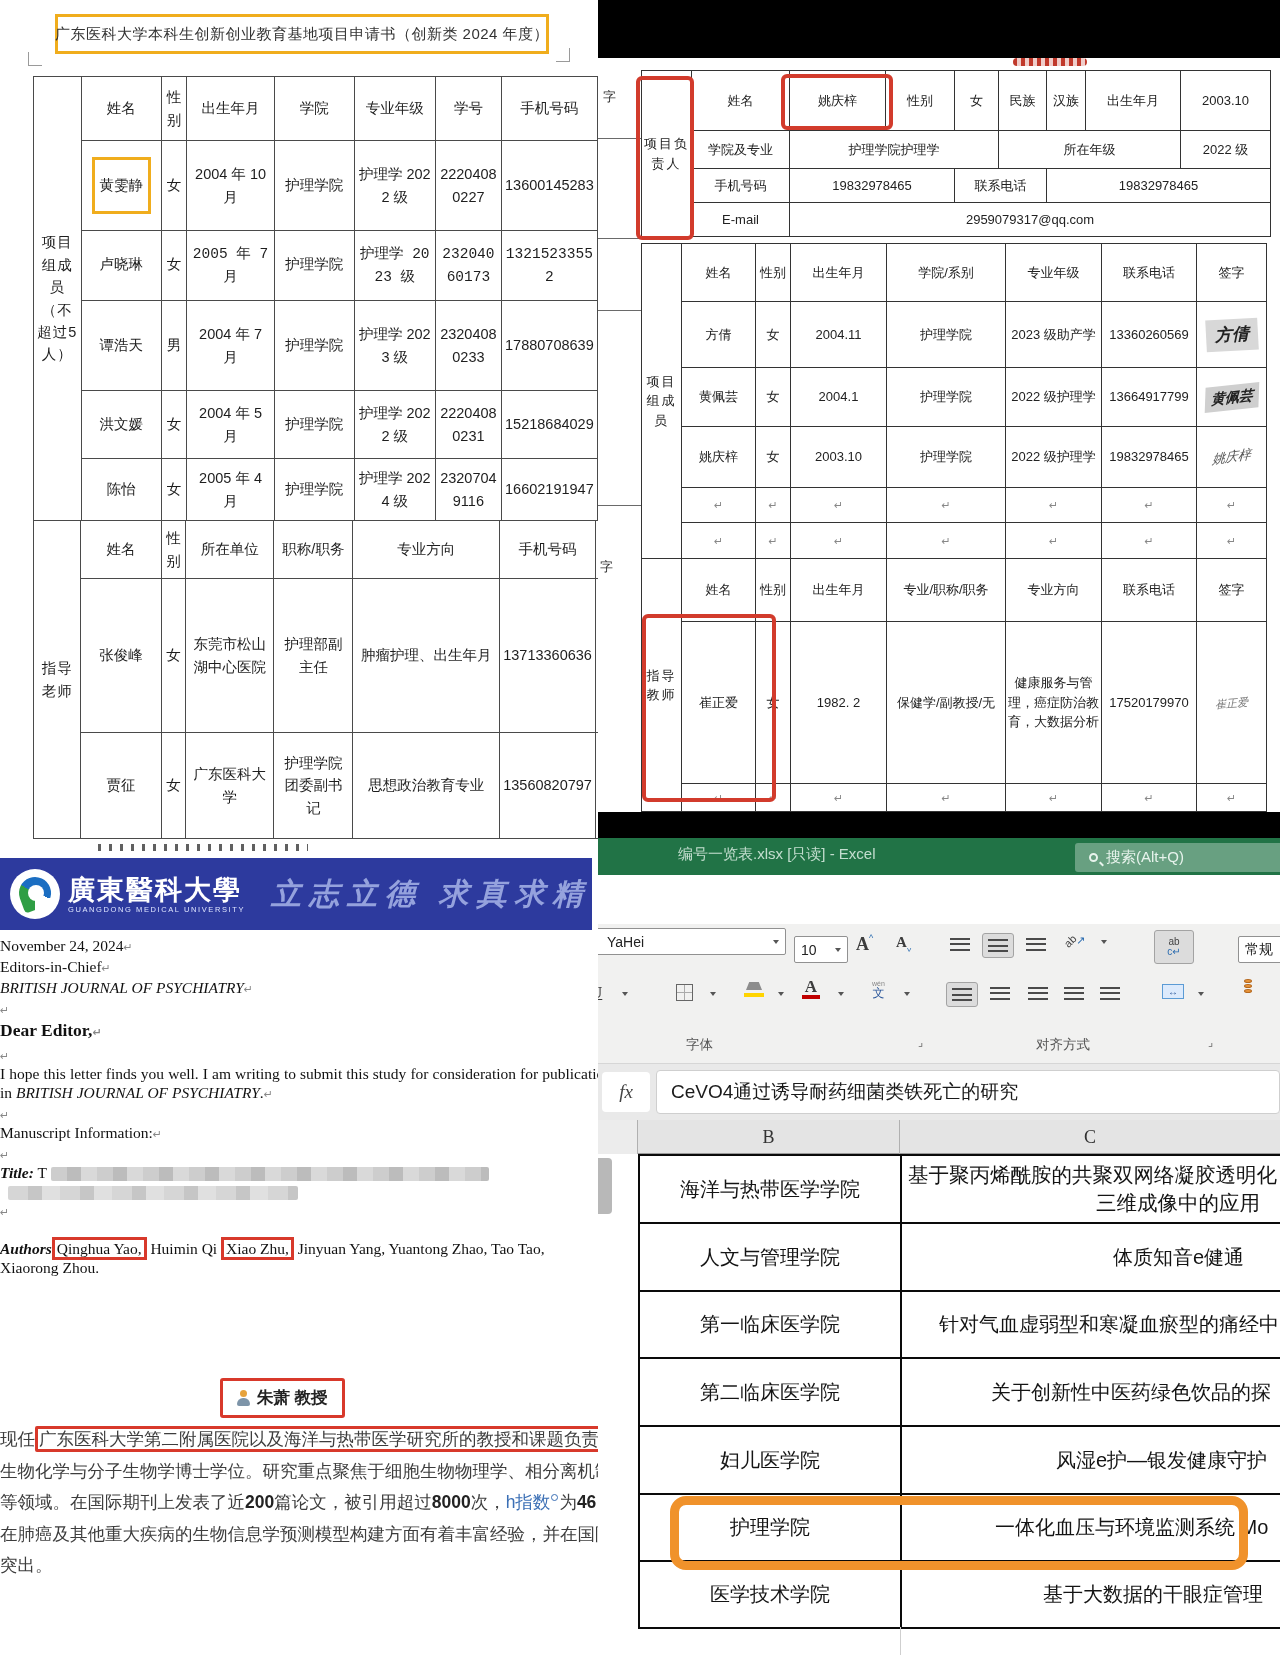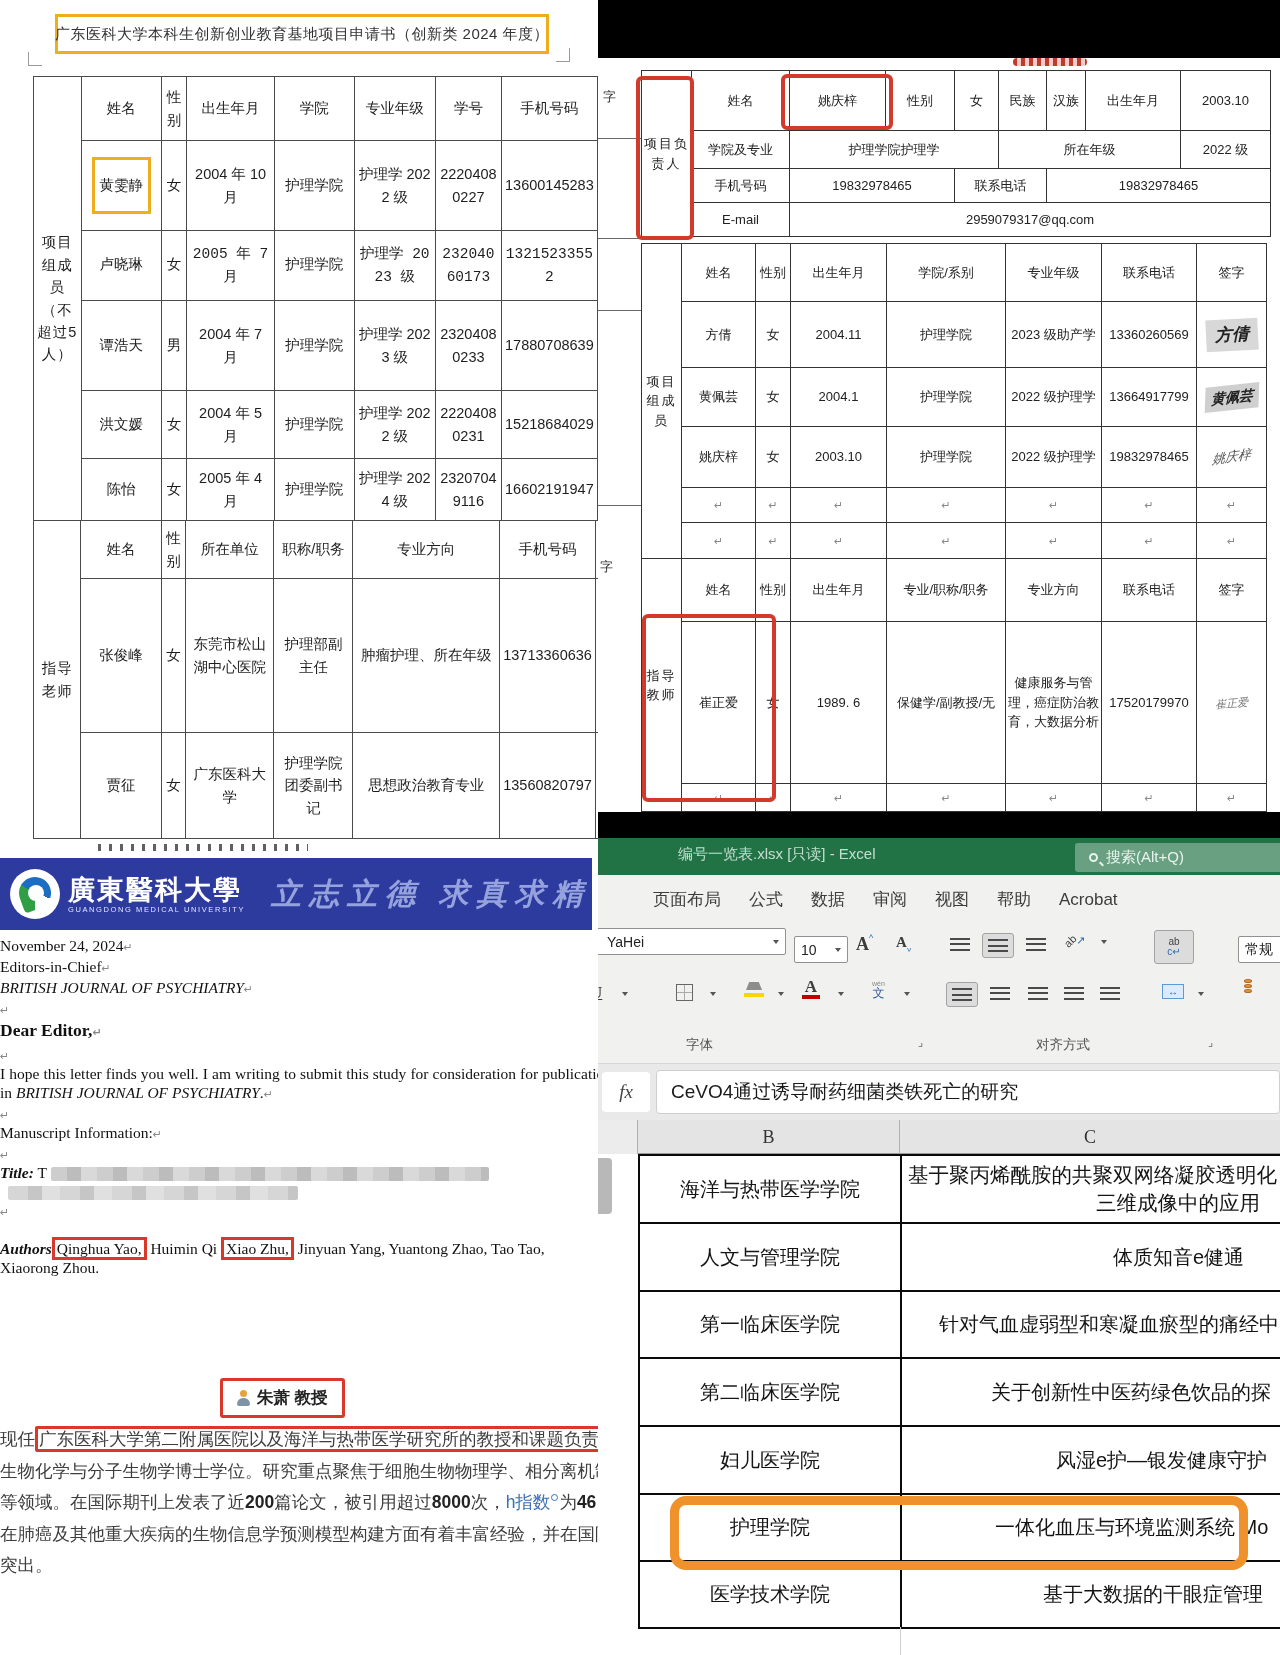--- a/index.html
+++ b/index.html
@@ -269,21 +269,21 @@
       <td>职称/职务</td>
       <td>专业方向</td>
       <td>手机号码</td>
       <td>签字</td>
     </tr>
     <tr class="ra1">
       <td>张俊峰</td>
       <td>女</td>
       <td>东莞市松山湖中心医院</td>
       <td>护理部副主任</td>
-      <td>肿瘤护理、所在年级</td>
+      <td>肿瘤护理、出生年月</td>
       <td>13713360636</td>
       <td></td>
     </tr>
     <tr class="ra2">
       <td>贾征</td>
       <td>女</td>
       <td>广东医科大学</td>
       <td>护理学院团委副书记</td>
       <td>思想政治教育专业</td>
       <td>13560820797</td>
@@ -492,21 +492,21 @@
       <td>性别</td>
       <td>出生年月</td>
       <td>专业/职称/职务</td>
       <td>专业方向</td>
       <td>联系电话</td>
       <td>签字</td>
     </tr>
     <tr class="tr1">
       <td>崔正爱</td>
       <td>女</td>
-      <td>1989. 6</td>
+      <td>1982. 2</td>
       <td>保健学/副教授/无</td>
       <td>健康服务与管理，癌症防治教育，大数据分析</td>
       <td>17520179970</td>
       <td><span class="sig sig4">崔正爱</span></td>
     </tr>
     <tr class="tr2">
       <td><span class="mk">↵</span></td>
           <td><span class="mk">↵</span></td>
       <td><span class="mk">↵</span></td>
           <td><span class="mk">↵</span></td>
@@ -523,29 +523,20 @@
 
   <div class="band2"></div>
 
   <div class="greenbar"></div>
   <div class="gb-title" style="z-index:6">编号一览表.xlsx [只读] - Excel</div>
   <div class="search-pill" style="z-index:6">
     <span class="mag"></span>
     <span>搜索(Alt+Q)</span>
   </div>
 
-  <div class="menubar">
-    <span>页面布局</span>
-    <span>公式</span>
-    <span>数据</span>
-    <span>审阅</span>
-    <span>视图</span>
-    <span>帮助</span>
-    <span>Acrobat</span>
-  </div>
 
   <div class="ribbon">
 
     <div class="inputbox" style="left:-30px;top:4px;width:218px">
       <span style="margin-left:32px">YaHei</span>
         <span class="car" style="margin-left:auto"></span>
     </div>
     <div class="inputbox" style="left:196px;top:12px;width:54px">
       <span>10</span>
         <span class="car" style="margin-left:auto"></span>

